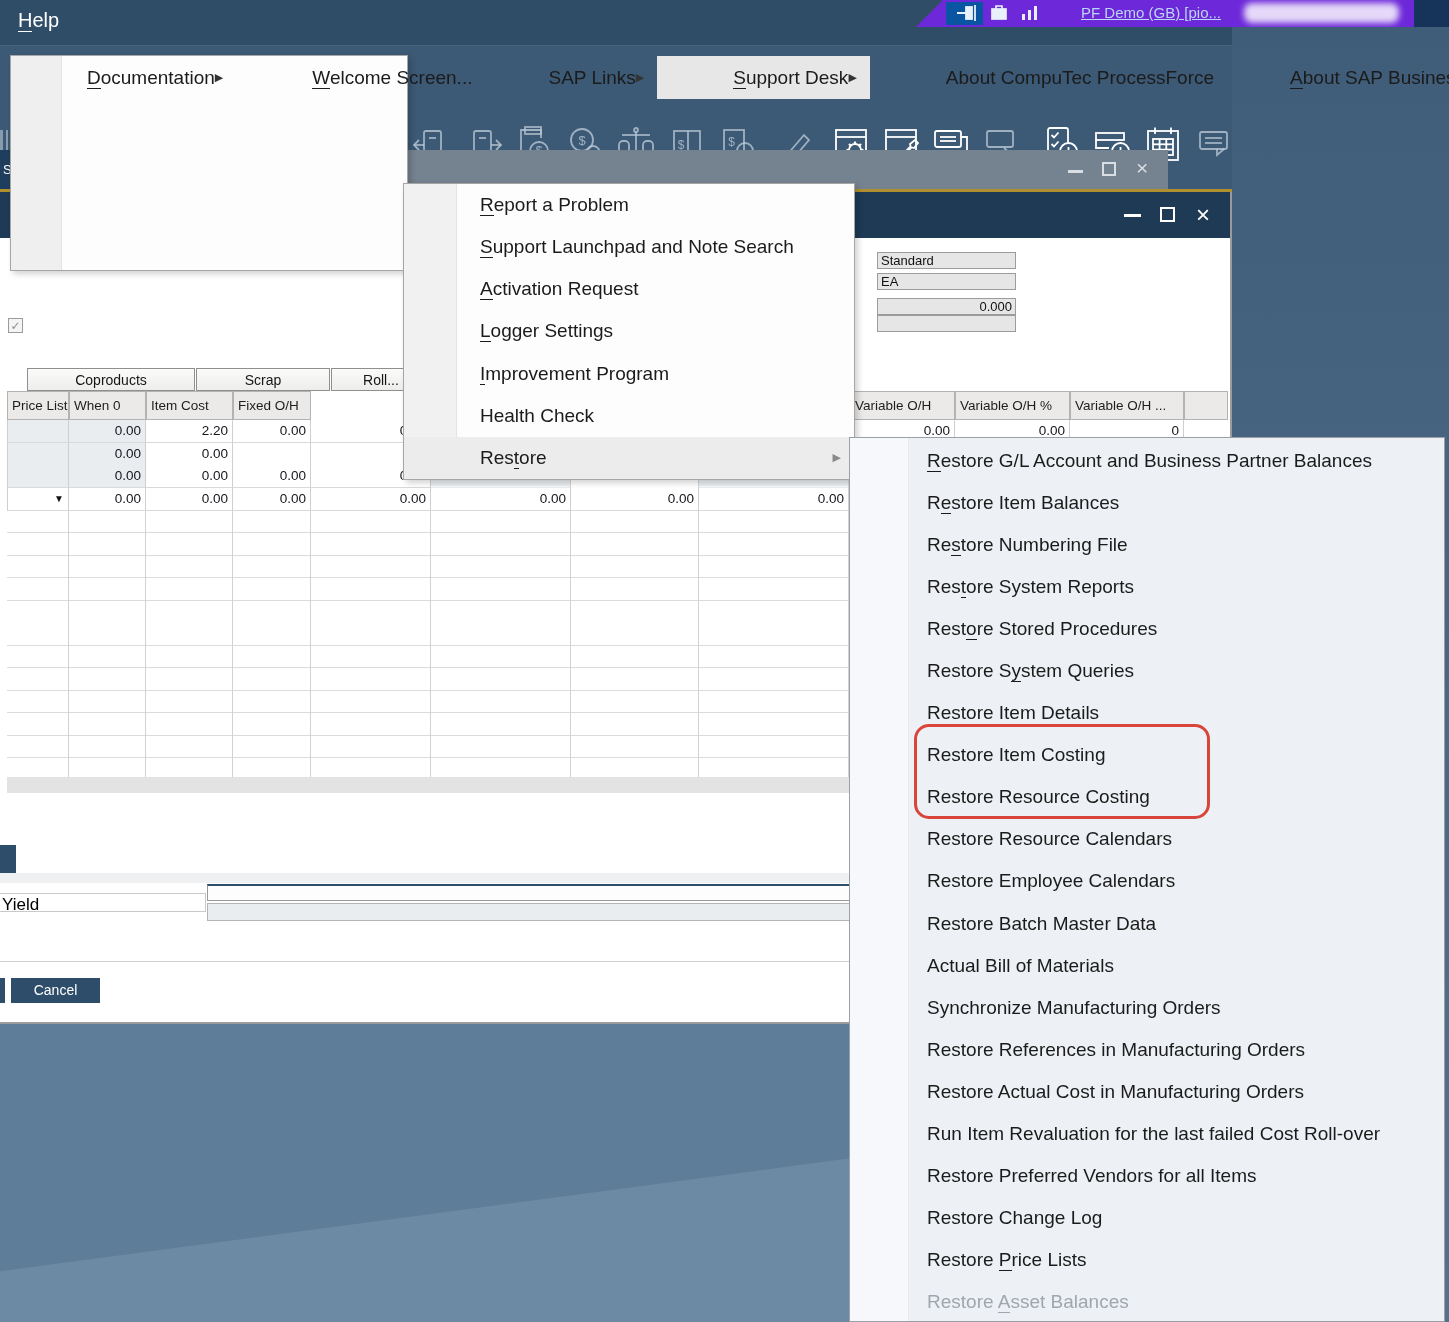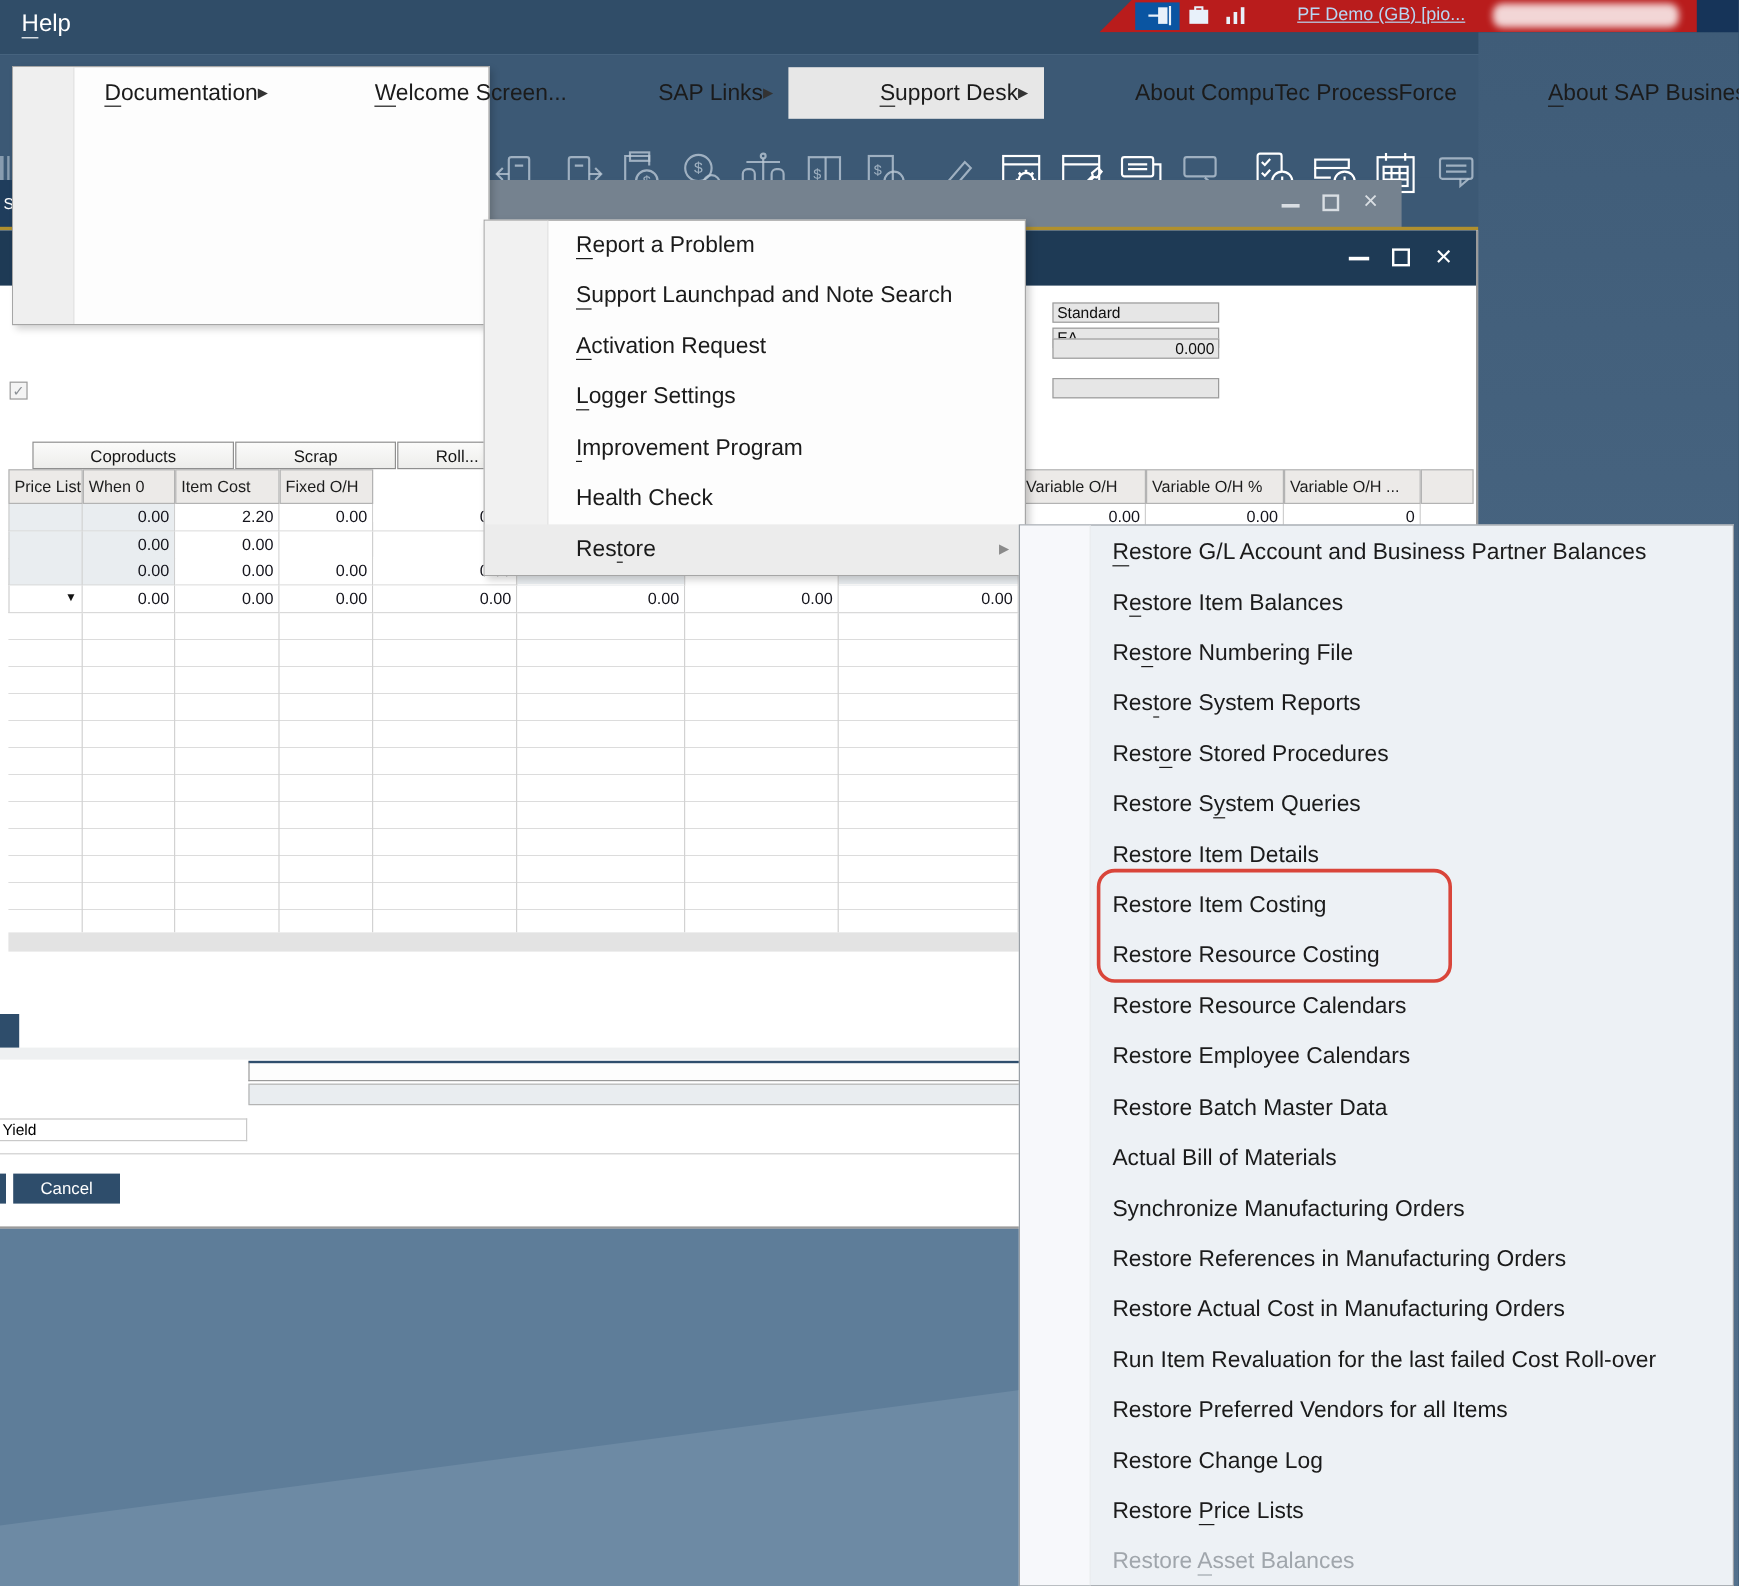--- a/index.html
+++ b/index.html
@@ -3,21 +3,21 @@
 <meta charset="utf-8">
 <style>
   html,body{margin:0;padding:0;background:#2c4a64;}
   #screen{position:relative;width:1449px;height:1322px;overflow:hidden;
           font-family:"Liberation Sans","DejaVu Sans",sans-serif;background:#3c5975;}
   .abs{position:absolute;box-sizing:border-box;}
   
   #menubar{left:0;top:0;width:1449px;height:46px;background:#304d68;border-bottom:1px solid #46637e;}
   #help-label{left:18px;top:9px;color:#fff;font-size:20px;}
   #help-label .u{border-bottom:1.5px solid #fff;}
-  #session-bar{left:916px;top:0;width:499px;height:27px;background:#b91c1c;
+  #session-bar{left:916px;top:0;width:499px;height:27px;background:#6d28d9;
                clip-path:polygon(27px 0,100% 0,100% 100%,0 100%);}
   #session-pin-box{left:30px;top:2px;width:37px;height:23px;background:#0a55a2;}
   .sbar-icon{color:#e8f1fa;}
   #session-link{left:165px;top:4px;color:#b9d6f2;font-size:15px;text-decoration:underline;white-space:nowrap;}
   #session-blur{left:328px;top:3px;width:155px;height:20px;background:rgba(255,255,255,.82);
                 border-radius:8px;filter:blur(3px);}
   #session-right-navy{left:1414px;top:0;width:35px;height:27px;background:#163459;}
   #toolbar-strip{left:0;top:46px;width:1449px;height:102px;background:#3c5975;}
   .tbicon{width:46px;height:46px;top:76px;}
   .tbicon svg{width:100%;height:100%;fill:none;stroke:currentColor;stroke-width:1.8;}
@@ -48,22 +48,22 @@
   .td.gray{background:#e9edf0;}
   .td.first{border-left:1px solid #cfcfcf;}
   .caret{font-size:10px;color:#111;}
   .gridband{background:repeating-linear-gradient(to bottom,#e9edf0 0,#e9edf0 21.5px,#f9f9f9 21.5px,#f9f9f9 22.5px);}
   #empty-grid{left:7px;top:511px;width:842px;height:266px;
       background:repeating-linear-gradient(to bottom,#fff 0,#fff 21.5px,#dcdcdc 21.5px,#dcdcdc 22.5px);}
   .vline{top:420px;width:1px;height:357px;background:#d2d2d2;}
   #scroll-strip{left:7px;top:777px;width:1221px;height:16px;background:#e3e3e3;}
   #strip2{left:0;top:873px;width:1228px;height:10px;background:#eef0f1;}
   #navy-nub{left:0;top:845px;width:16px;height:28px;background:#2e4d6b;}
-  #yield-cell{left:0;top:932px;width:206px;height:19px;border:1px solid #c9c9c9;border-left:none;
-              font-size:13px;color:#000;padding:1px 0 0 2px;overflow:hidden;}
+  #yield-cell{left:0;top:893px;width:206px;height:19px;border:1px solid #c9c9c9;border-left:none;
+              font-size:17px;color:#000;padding:1px 0 0 2px;overflow:hidden;}
   #yield-f1{left:207px;top:884px;width:1021px;height:17px;background:#fdfdfd;border:1px solid #9a9a9a;border-top:2px solid #2f4e6d;}
   #yield-f2{left:207px;top:903px;width:1021px;height:18px;background:#e9edf0;border:1px solid #b4b4b4;}
   #divider-bottom{left:0;top:961px;width:1228px;height:1px;background:#cfcfcf;}
   .navy-btn{background:#2e4d6b;color:#fff;font-size:14px;text-align:center;line-height:25px;}
   
   #ws-right{left:1232px;top:27px;width:217px;height:1295px;background:linear-gradient(#3f5c78,#54718d);}
   #ws-bottom{left:0;top:1024px;width:1232px;height:298px;background:#5e7d99;}
   #ws-wedge{left:0;top:1024px;width:1232px;height:298px;background:#6d8aa4;
             clip-path:polygon(0 83%,100% 28%,100% 100%,0 100%);}
   
@@ -268,21 +268,21 @@
 
   <div id="dialog" class="abs"></div>
   <div id="dialog-titlebar" class="abs">
     <div class="wc-min abs" style="left:1124px;top:22px;width:17px;"></div>
     <div class="wc-max abs" style="left:1160px;top:15px;border-color:#fff;width:15px;height:15px;"></div>
     <div class="wc-close abs" style="left:1196px;top:13px;color:#fff;font-size:24px;line-height:20px;">×</div>
   </div>
 
   <div class="fld abs" style="top:252px;">Standard</div>
   <div class="fld abs" style="top:273px;">EA</div>
-  <div class="fld abs" style="top:282px;text-align:right;">0.000</div>
+  <div class="fld abs" style="top:298px;text-align:right;">0.000</div>
   <div class="fld abs" style="top:315px;"></div>
   <div id="checkbox1" class="abs">✓</div>
 
   <div class="tab abs" style="left:27px;width:168px;">Coproducts</div>
   <div class="tab abs" style="left:196px;width:134px;">Scrap</div>
   <div class="tab abs" style="left:331px;width:100px;">Roll...</div>
 
   <div class="th abs" style="left:7px;width:62px;">Price List</div>
   <div class="th abs" style="left:69px;width:77px;">When 0</div>
   <div class="th abs" style="left:146px;width:87px;">Item Cost</div>

